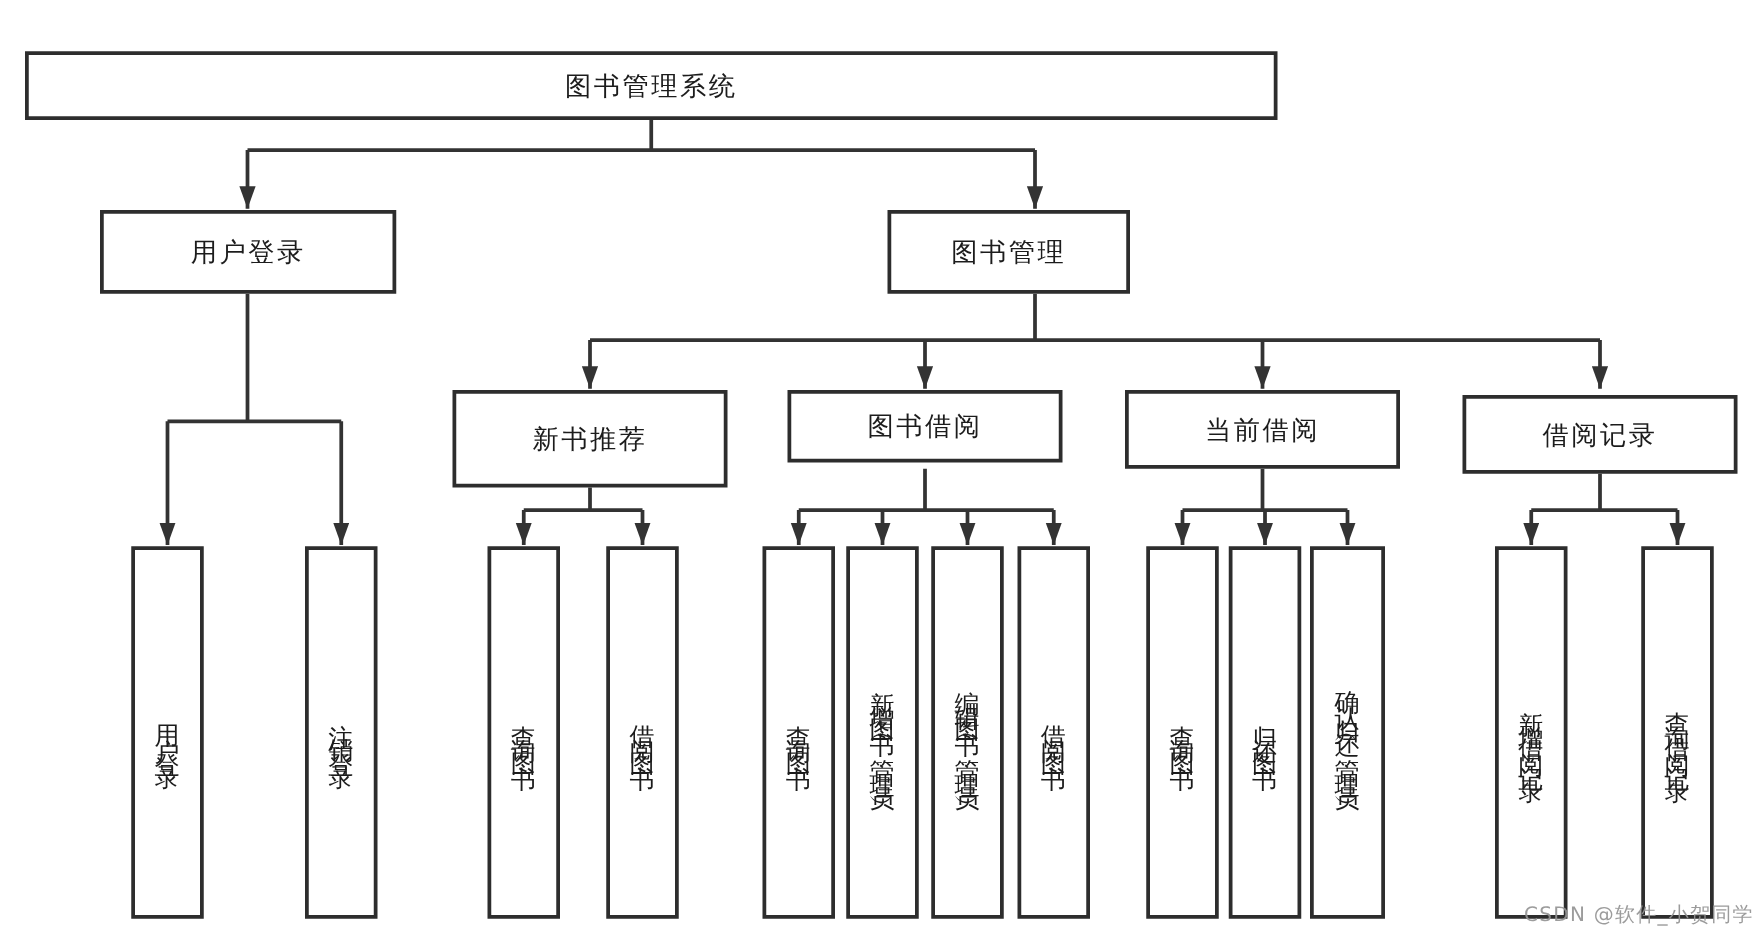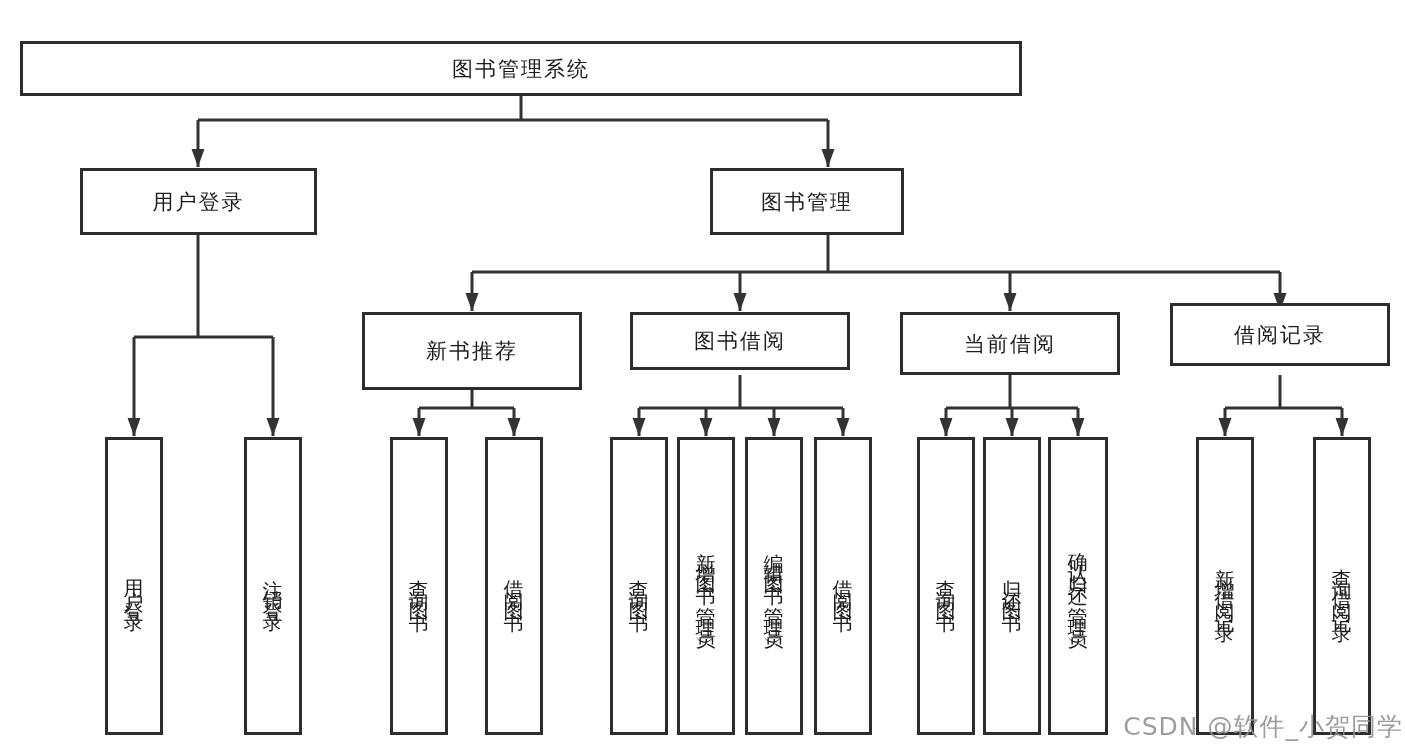--- a/index.html
+++ b/index.html
@@ -20,21 +20,21 @@
     display:flex;align-items:center;justify-content:center;
     font-size:21px;letter-spacing:2px;white-space:nowrap;
   }
   .vbox{font-size:20px;letter-spacing:0;}
   .vbox .vtext{
     writing-mode:vertical-rl;text-orientation:mixed;
     line-height:1;letter-spacing:11px;
   }
   .watermark{
     position:absolute;right:2px;bottom:4px;z-index:5;
-    font-size:25px;letter-spacing:1px;
+    font-size:16px;letter-spacing:1px;
     color:var(--watermark,#949494);opacity:.92;
     white-space:nowrap;
   }
 </style>
 </head>
 <body>
 
 <div class="stage">
 
   <svg class="connectors" width="1405" height="747" viewBox="0 0 1405 747">
@@ -100,21 +100,21 @@
   </svg>
 
   <div class="box" style="left:20px;top:13px;width:1002px;height:55px;margin-top:28px;">图书管理系统</div>
 
   <div class="box" style="left:80px;top:168px;width:237px;height:67px;">用户登录</div>
   <div class="box" style="left:710px;top:168px;width:194px;height:67px;">图书管理</div>
 
   <div class="box" style="left:362px;top:312px;width:220px;height:78px;">新书推荐</div>
   <div class="box" style="left:630px;top:312px;width:220px;height:58px;">图书借阅</div>
   <div class="box" style="left:900px;top:312px;width:220px;height:63px;">当前借阅</div>
-  <div class="box" style="left:1170px;top:303px;width:220px;height:63px;">借阅记录</div>
+  <div class="box" style="left:1170px;top:316px;width:220px;height:63px;">借阅记录</div>
 
   <div class="box vbox" style="left:105px;top:437px;width:58px;height:298px;">
     <span class="vtext">用户登录</span>
   </div>
   <div class="box vbox" style="left:244px;top:437px;width:58px;height:298px;">
     <span class="vtext">注销登录</span>
   </div>
 
   <div class="box vbox" style="left:390px;top:437px;width:58px;height:298px;">
     <span class="vtext">查询图书</span>

